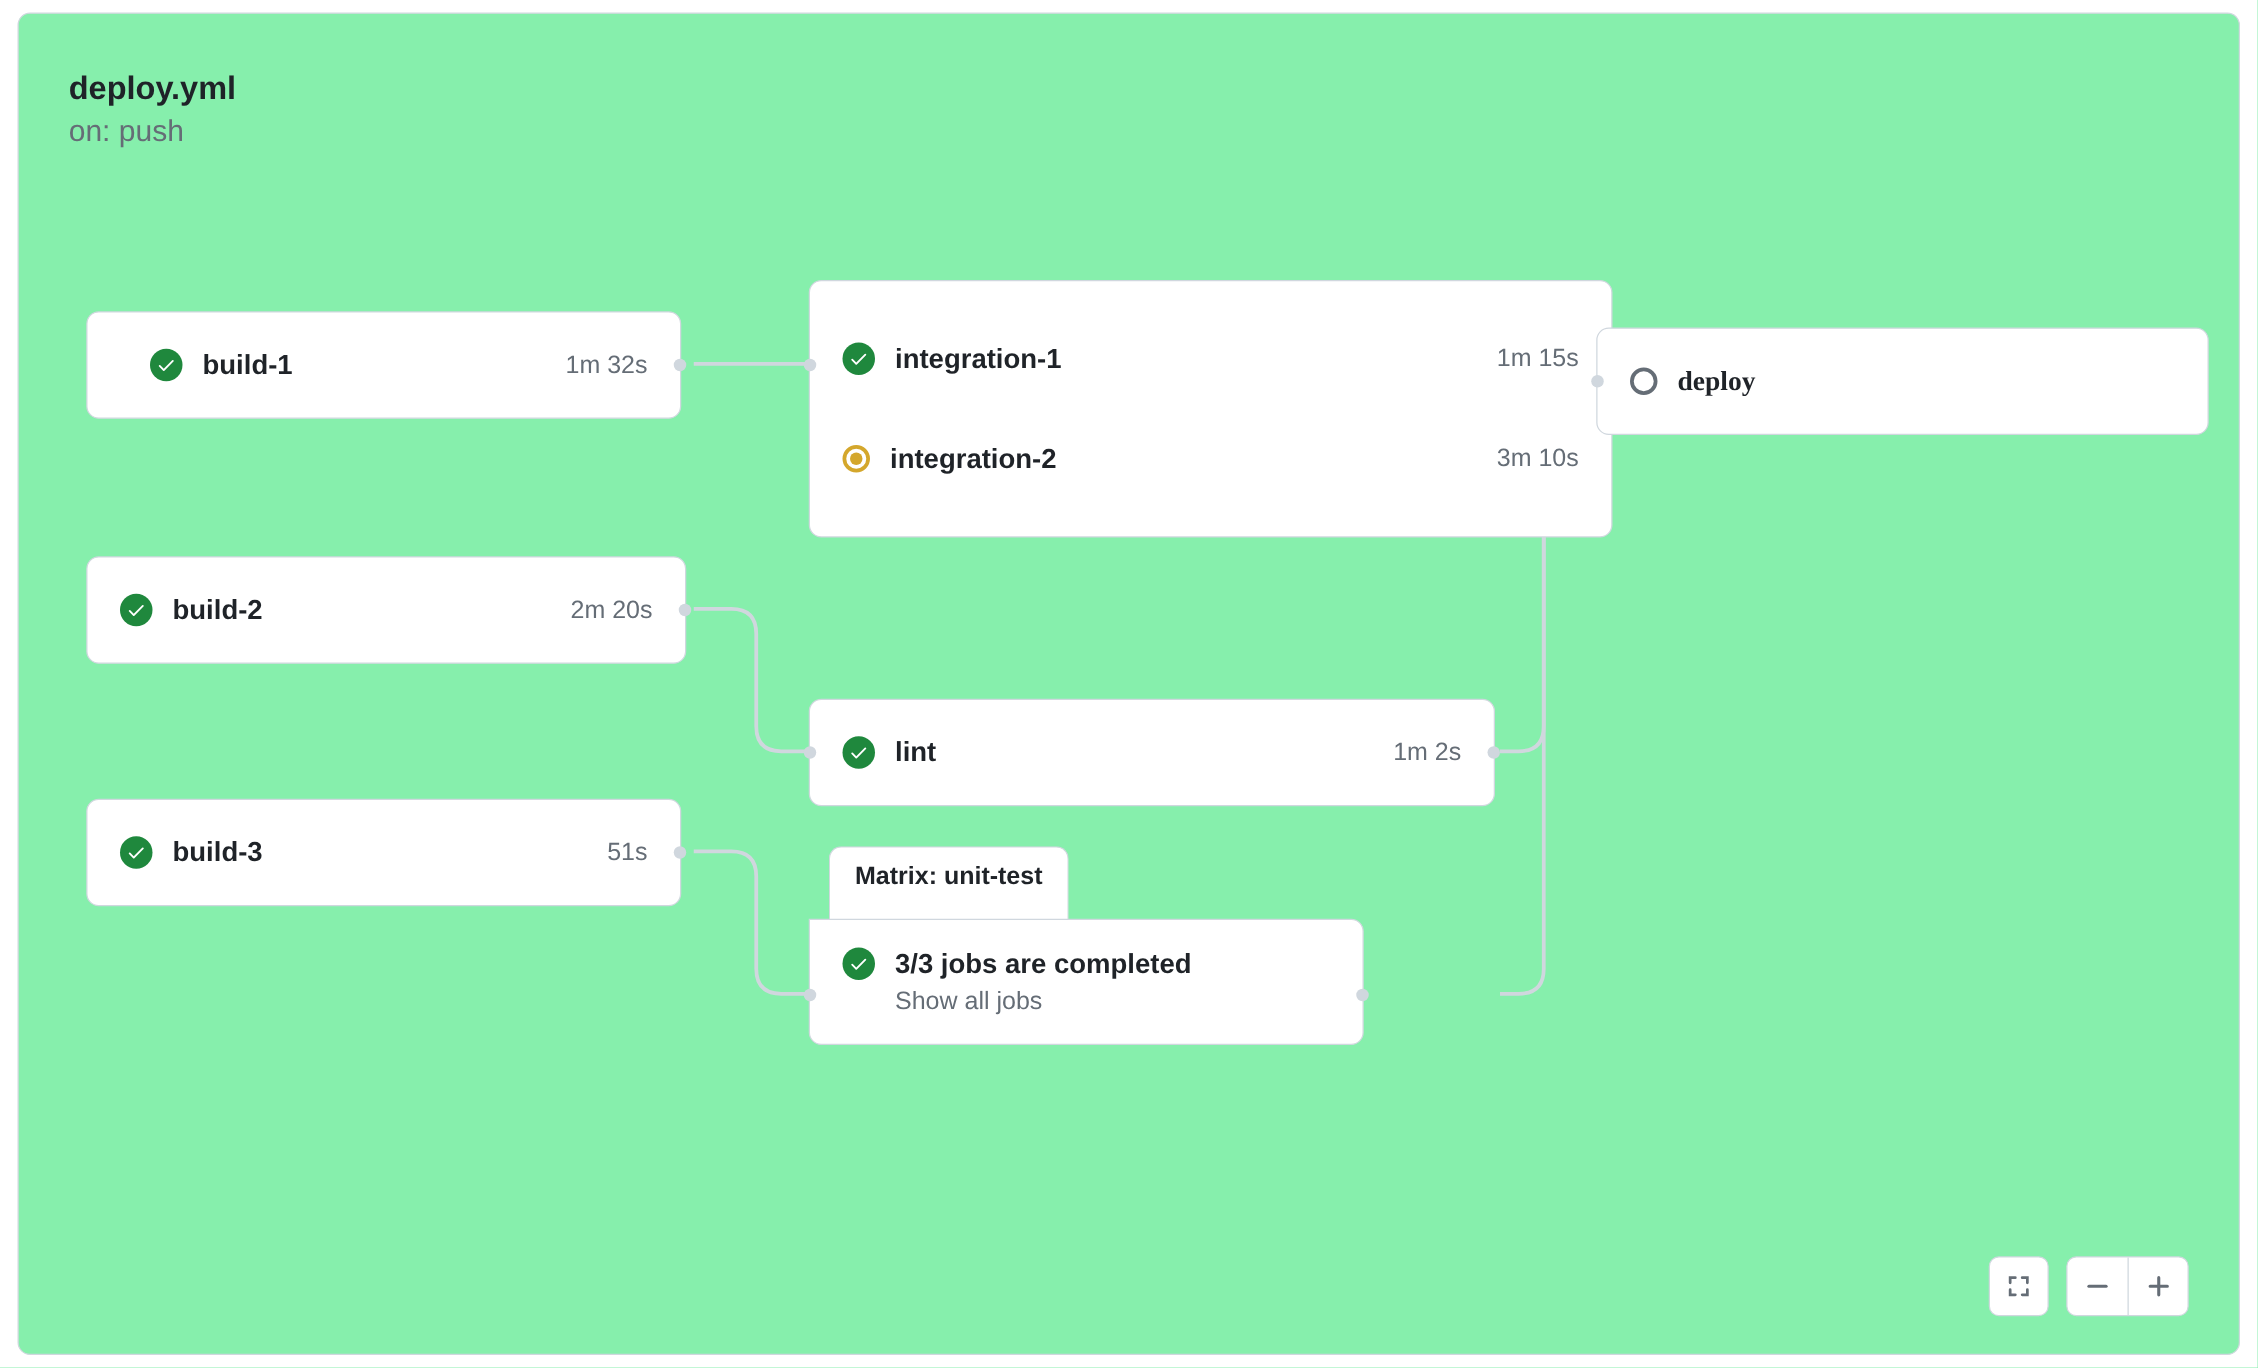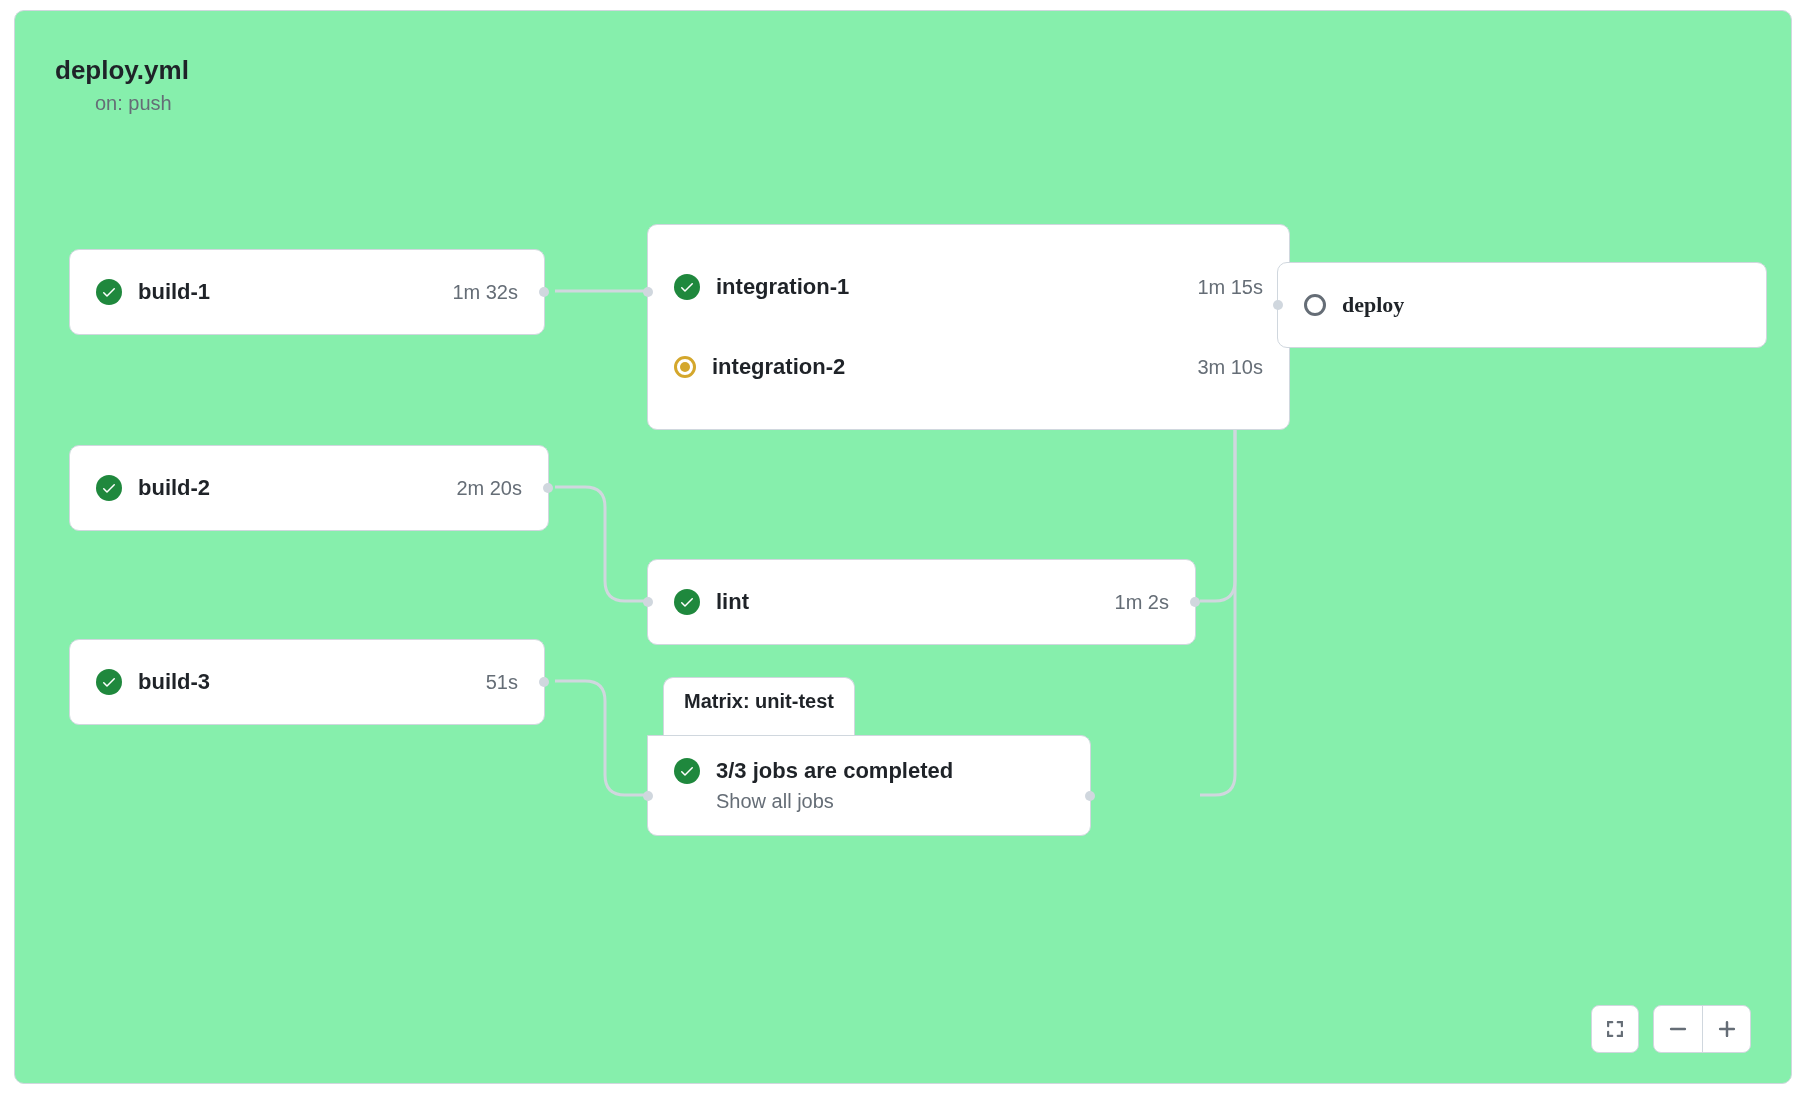--- a/index.html
+++ b/index.html
@@ -31,23 +31,22 @@
     top: 44px;
   }
   .header h1 {
     margin: 0;
     font-size: 26px;
     font-weight: 700;
     color: #1f2328;
   }
   .header .trigger {
     margin-top: 6px;
-    font-size: 20px;
+    font-size: 24px;
     color: #656d76;
-    margin-left: 40px;
   }
 
   .graph {
     position: absolute;
     left: 0;
     top: 0;
     width: 100%;
     height: 100%;
   }
 
@@ -215,21 +214,21 @@
 
         <path d="M 540 670 L 570 670 Q 590 670 590 690 L 590 764 Q 590 784 610 784 L 630 784"></path>
 
         <path d="M 1185 280 L 1260 280"></path>
 
         <path d="M 1185 590 L 1200 590 Q 1220 590 1220 570 L 1220 300 Q 1220 280 1240 280 L 1260 280"></path>
 
         <path d="M 1185 784 L 1200 784 Q 1220 784 1220 764 L 1220 300 Q 1220 280 1240 280 L 1260 280"></path>
       </svg>
 
-      <div class="node" style="left:54px; top:238px; width:476px;">
+      <div class="node" style="left:54px; top:238px; width:476px;padding-left:24px;">
         <div class="job-row">
           <span class="ic ic-success">
             <svg viewBox="0 0 16 16">
                 <path fill="currentColor" d="M13.78 4.22a.75.75 0 010 1.06l-7.25 7.25a.75.75 0 01-1.06 0L2.22 9.28a.75.75 0 011.06-1.06L6 10.94l6.72-6.72a.75.75 0 011.06 0z"></path>
               </svg>
           </span>
           <span class="job-name">build-1</span>
           <span class="job-dur">1m 32s</span>
         </div>
         <span class="port out" style="top:37px;"></span>

